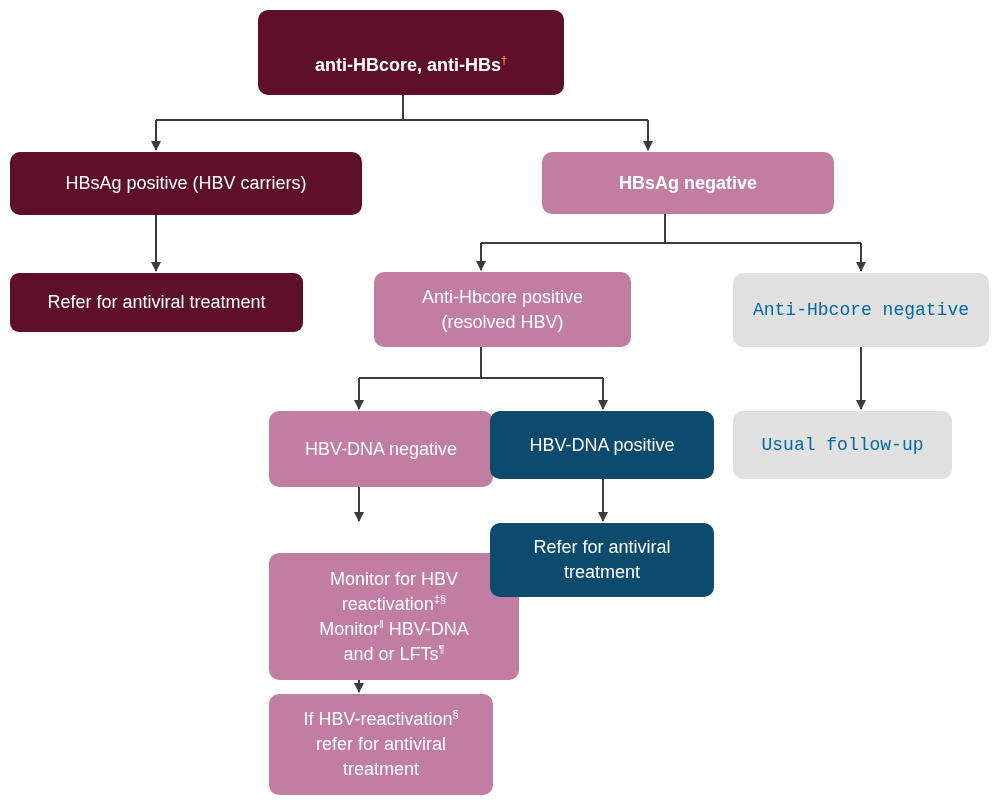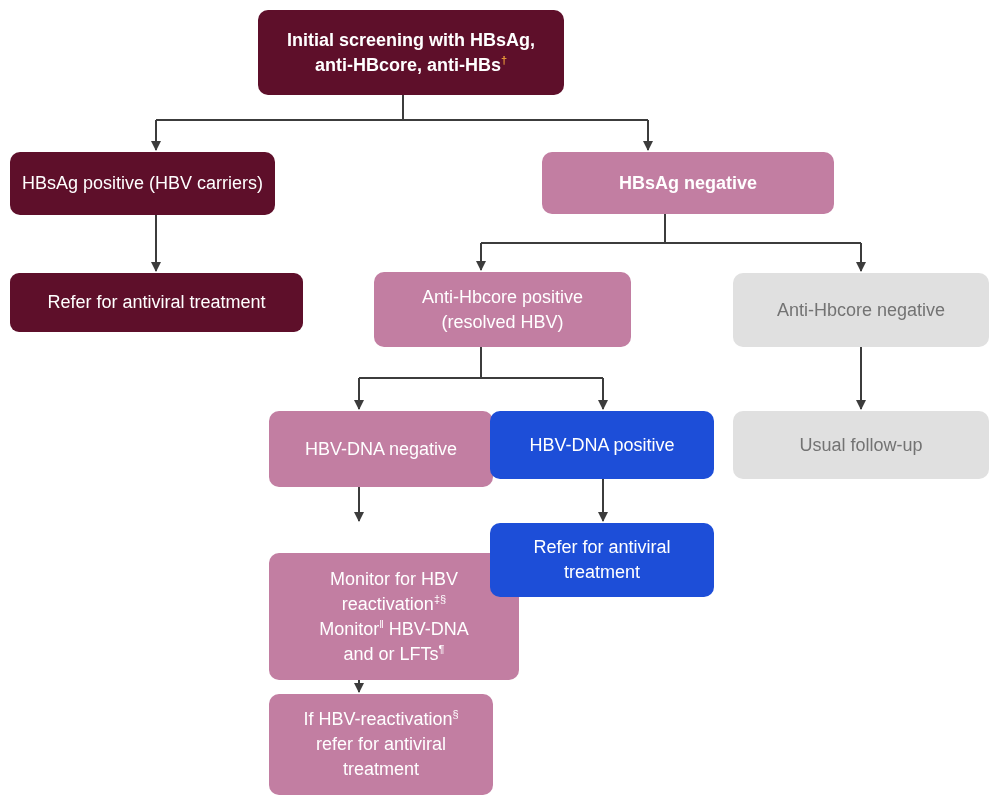--- a/index.html
+++ b/index.html
@@ -4,22 +4,22 @@
 <style>
   html, body { margin: 0; padding: 0; background: #ffffff; }
   body { width: 1000px; height: 807px; position: relative; overflow: hidden;
          font-family: "Liberation Sans", "DejaVu Sans", sans-serif; }
   .box { position: absolute; box-sizing: border-box; border-radius: 10px;
          display: flex; align-items: center; justify-content: center;
          text-align: center; color: #ffffff; font-size: 18px; line-height: 25px;
          padding: 4px 10px; }
   .dark { background: #5e0f2a; }
   .pink { background: #c27ea2; margin-left: 23px; }
-  .magenta { background: #1d4ed8; }
-  .grey { background: #e0e0e0; color: #737373; }
+  .magenta { background: #0c4a6e; }
+  .grey { background: #e0e0e0; color: #0369a1; font-family: Liberation Mono, monospace; }
   .bold { font-weight: bold; }
   sup { font-size: 11px; line-height: 0; vertical-align: super; }
   .sup-gold { color: #f2a33a; }
   svg.links { position: absolute; left: 0; top: 0; }
 </style>
 </head>
 <body>
 
 <svg class="links" width="1000" height="807">
   <defs>
@@ -40,26 +40,26 @@
     <path d="M359,378 V409" marker-end="url(#arr)"></path>
     <path d="M603,378 V409" marker-end="url(#arr)"></path>
     <path d="M359,479 V521" marker-end="url(#arr)"></path>
     <path d="M603,479 V521" marker-end="url(#arr)"></path>
     <path d="M359,650 V692" marker-end="url(#arr)"></path>
   </g>
 </svg>
 
 <div class="box dark bold" style="left:258px;top:10px;width:306px;height:85px;">
   <div>
-    <span>Initial screening with HBsAg,</span><br>
+    <br>
     <span>anti-HBcore, anti-HBs</span><sup class="sup-gold">†</sup>
   </div>
 </div>
 
-<div class="box dark" style="left:10px;top:152px;width:265px;height:63px;">
+<div class="box dark" style="left:10px;top:152px;width:352px;height:63px;">
   <span>HBsAg positive (HBV carriers)</span>
 </div>
 
 <div class="box dark" style="left:10px;top:273px;width:293px;height:59px;border-radius:9px;">
   <span>Refer for antiviral treatment</span>
 </div>
 
 <div class="box pink bold" style="left:519px;top:152px;width:292px;height:62px;">
   <span>HBsAg negative</span>
 </div>
@@ -68,21 +68,21 @@
   <div>
     <span>Anti-Hbcore positive</span><br>
     <span>(resolved HBV)</span>
   </div>
 </div>
 
 <div class="box grey" style="left:733px;top:273px;width:256px;height:74px;">
   <span>Anti-Hbcore negative</span>
 </div>
 
-<div class="box grey" style="left:733px;top:411px;width:256px;height:68px;">
+<div class="box grey" style="left:733px;top:411px;width:219px;height:68px;">
   <span>Usual follow-up</span>
 </div>
 
 <div class="box pink" style="left:246px;top:411px;width:224px;height:76px;">
   <span>HBV-DNA negative</span>
 </div>
 
 <div class="box magenta" style="left:490px;top:411px;width:224px;height:68px;">
   <span>HBV-DNA positive</span>
 </div>

